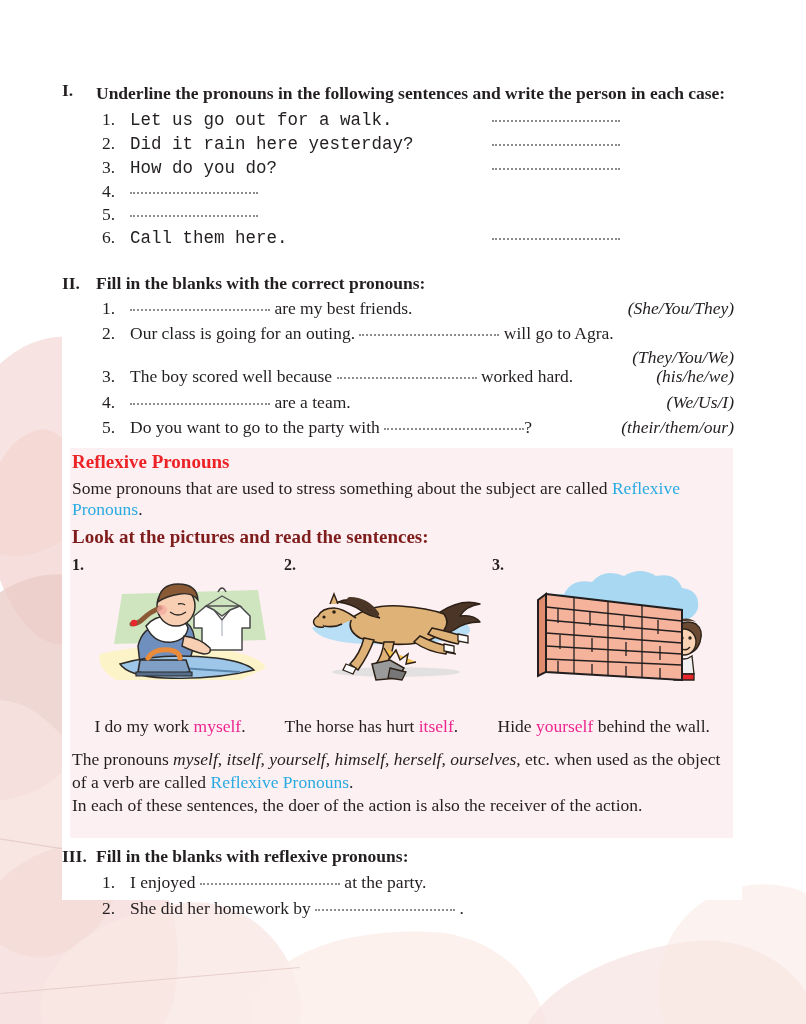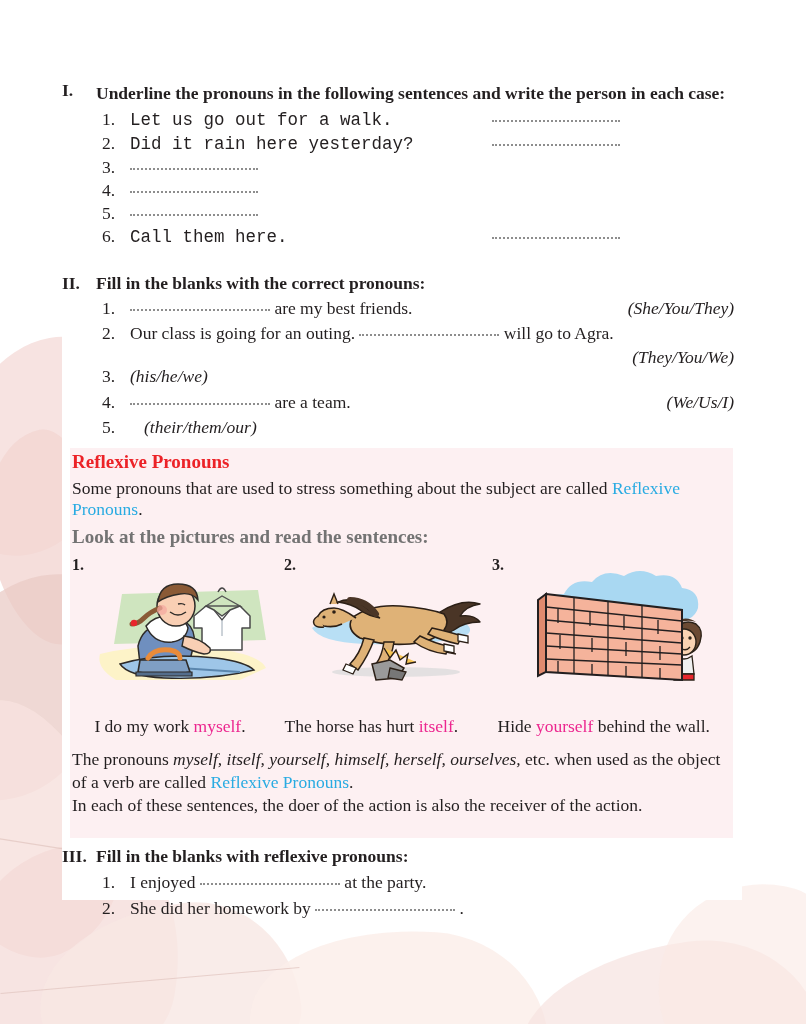--- a/index.html
+++ b/index.html
@@ -48,21 +48,21 @@
     display:inline-block;vertical-align:baseline;
     border-bottom:2.5px dotted #8d8d8d;height:0;position:relative;top:-3px;
   }
 
   
   .pinkblock{
     position:absolute;left:70px;top:448px;width:663px;height:390px;
     background:#fdf0f2;
   }
   .h-red{color:#ec2227;font-weight:bold;font-size:19px;}
-  .h-green{color:#737373;font-weight:bold;font-size:19px;}
+  .h-green{color:#7f1d1d;font-weight:bold;font-size:19px;}
   .cyan{color:#29abe2;}
   .pink-word{color:#ec268f;}
   .body-txt{font-size:17.5px;line-height:1.18;}
 
   
   .pics{position:absolute;left:72px;top:558px;width:660px;height:128px;display:flex;}
   .pic-cell{position:relative;}
   .pic-label{position:absolute;left:0;top:-2px;font-weight:bold;font-size:16px;color:#231f20;}
   .pic-frame{position:absolute;overflow:hidden;}
 
@@ -102,20 +102,21 @@
         <span class="li-text" style="width:362px;">Let us go out for a walk.</span>
         <span class="dotline" style="width:128px;"></span>
       </li>
       <li class="li" style="margin-bottom:5.5px;">
         <span class="li-num">2.</span>
         <span class="li-text" style="width:362px;">Did it rain here yesterday?</span>
         <span class="dotline" style="width:128px;"></span>
       </li>
       <li class="li" style="margin-bottom:5.5px;">
         <span class="li-num">3.</span>
+        <span class="li-text" style="width:362px;">How do you do?</span>
         <span class="dotline" style="width:128px;"></span>
       </li>
       <li class="li" style="margin-bottom:5.5px;">
         <span class="li-num">4.</span>
         <span class="dotline" style="width:128px;"></span>
       </li>
       <li class="li" style="margin-bottom:5.5px;">
         <span class="li-num">5.</span>
         <span class="dotline" style="width:128px;"></span>
       </li>
@@ -144,29 +145,31 @@
         <div class="li">
           <span class="li-num">2.</span>
           <span><span>Our class is going for an outing. </span><span class="dotline" style="width:140px;"></span><span> will go to Agra.</span></span>
         </div>
         <div style="text-align:right;margin-top:6px;">
           <span class="opts">(They/You/We)</span>
         </div>
       </li>
       <li class="li" style="margin-bottom:8px;">
         <span class="li-num">3.</span>
+        <span style="flex:1;"><span>The boy scored well because </span><span class="dotline" style="width:140px;"></span><span> worked hard.</span></span>
         <span class="opts">(his/he/we)</span>
       </li>
       <li class="li" style="margin-bottom:8px;">
         <span class="li-num">4.</span>
         <span style="flex:1;"><span class="dotline" style="width:140px;"></span><span> are a team.</span></span>
         <span class="opts">(We/Us/I)</span>
       </li>
       <li class="li" style="margin-bottom:2px;">
         <span class="li-num">5.</span>
+        <span style="flex:1;"><span>Do you want to go to the party with </span><span class="dotline" style="width:140px;"></span><span>?</span></span>
         <span class="opts" style="margin-left:14px;">(their/them/our)</span>
       </li>
     </ul>
   </div>
 
   <div class="pinkblock"></div>
 
   <div class="block" style="left:72px;top:451px;width:662px;z-index:3;">
     <div class="h-red">Reflexive Pronouns</div>
     <div class="body-txt" style="margin-top:5px;font-family:Liberation Serif, serif;">

